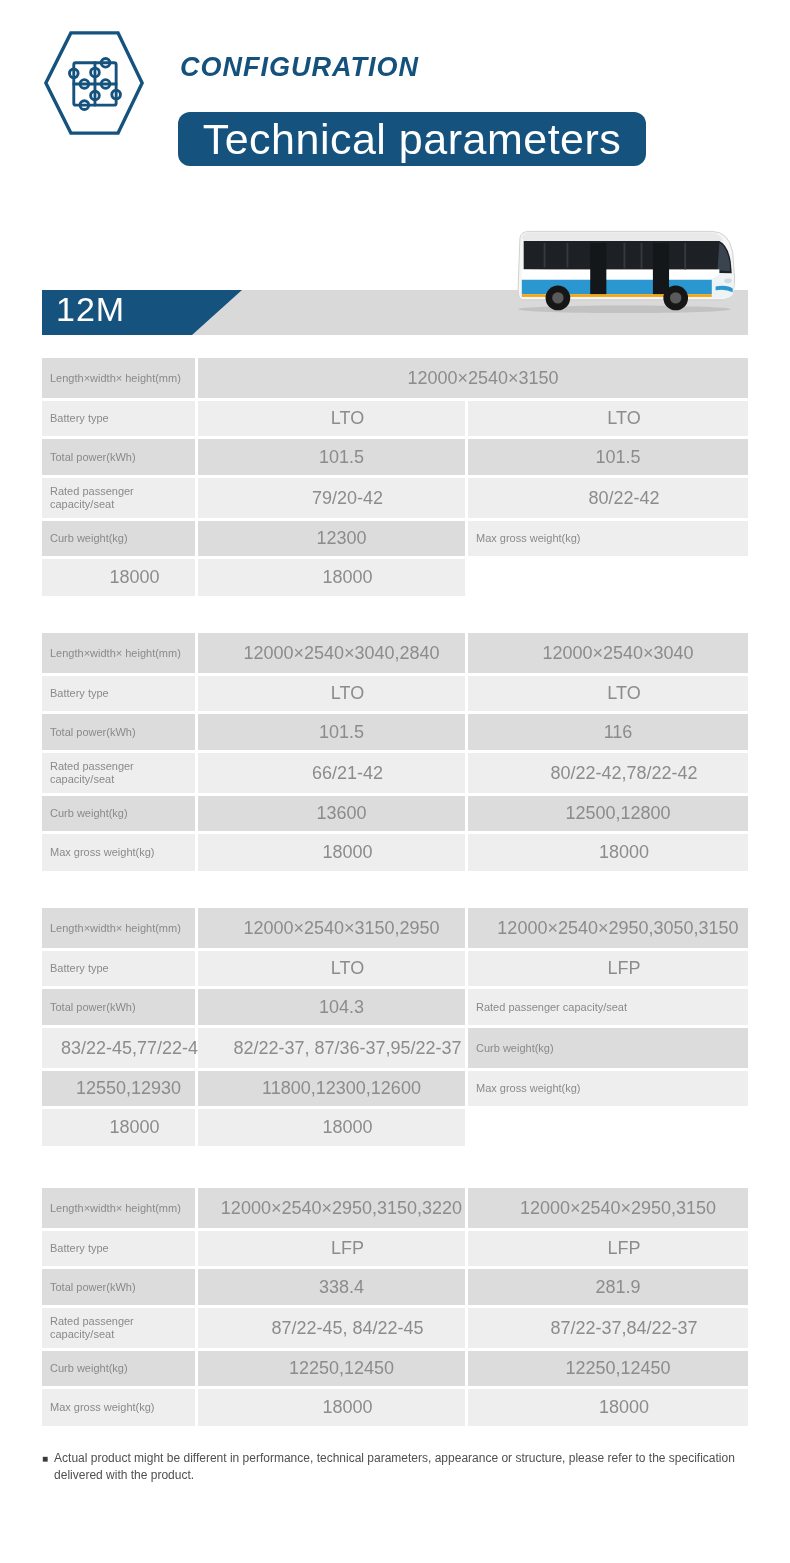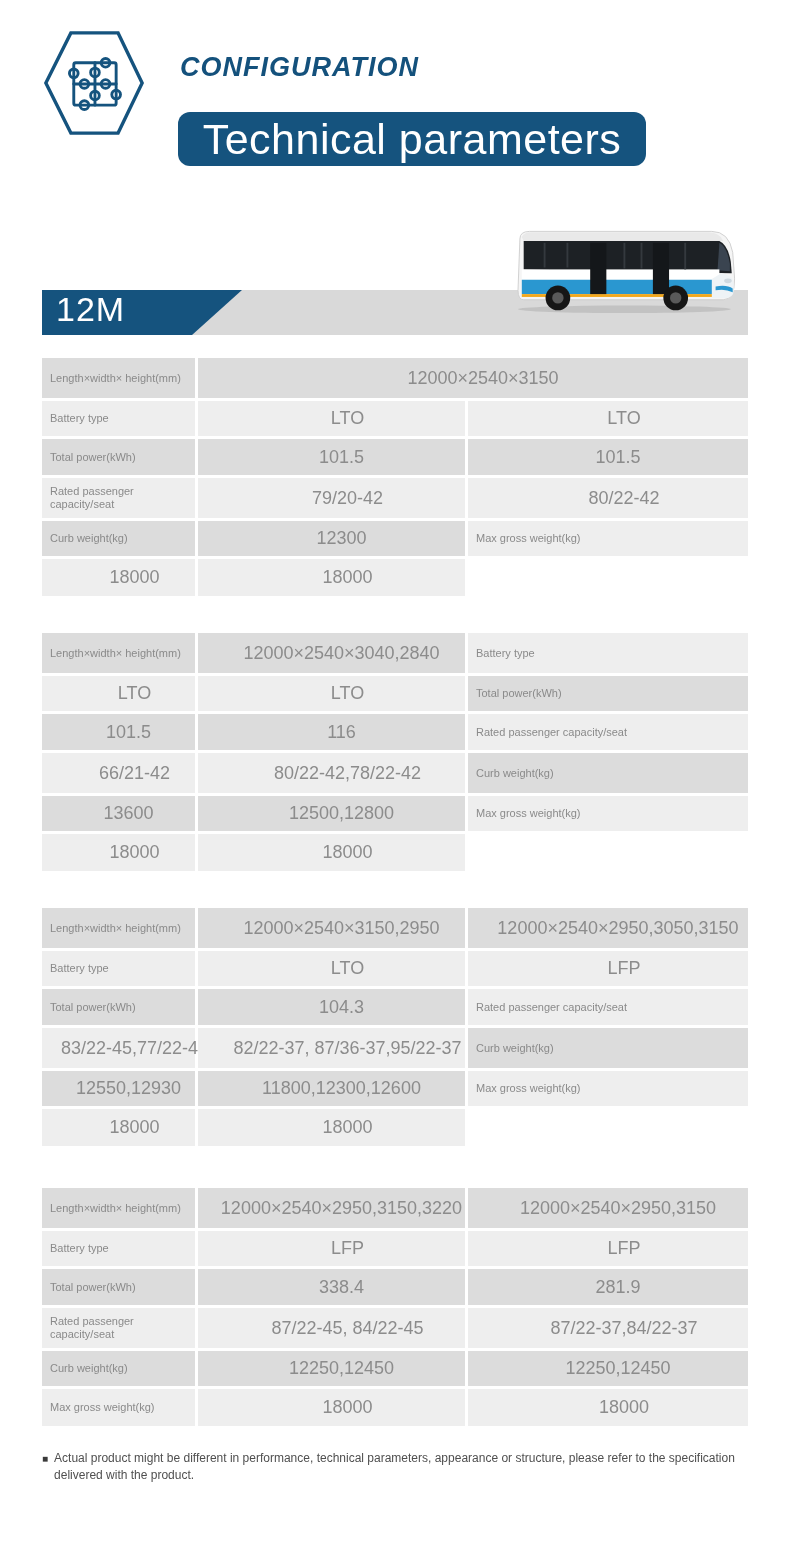--- a/index.html
+++ b/index.html
@@ -152,20 +152,21 @@
     <div class="cell label dark">Curb weight(kg)</div>
     <div class="cell value dark">12300</div>
     <div class="cell label light">Max gross weight(kg)</div>
     <div class="cell value light">18000</div>
     <div class="cell value light">18000</div>
   </div>
 
   <div class="spec-table t2">
     <div class="cell label dark">Length×width× height(mm)</div>
     <div class="cell value dark">12000×2540×3040,2840</div>
+    <div class="cell value dark">12000×2540×3040</div>
     <div class="cell label light">Battery type</div>
     <div class="cell value light">LTO</div>
     <div class="cell value light">LTO</div>
     <div class="cell label dark">Total power(kWh)</div>
     <div class="cell value dark">101.5</div>
     <div class="cell value dark">116</div>
     <div class="cell label light">Rated passenger capacity/seat</div>
     <div class="cell value light">66/21-42</div>
     <div class="cell value light">80/22-42,78/22-42</div>
     <div class="cell label dark">Curb weight(kg)</div>

